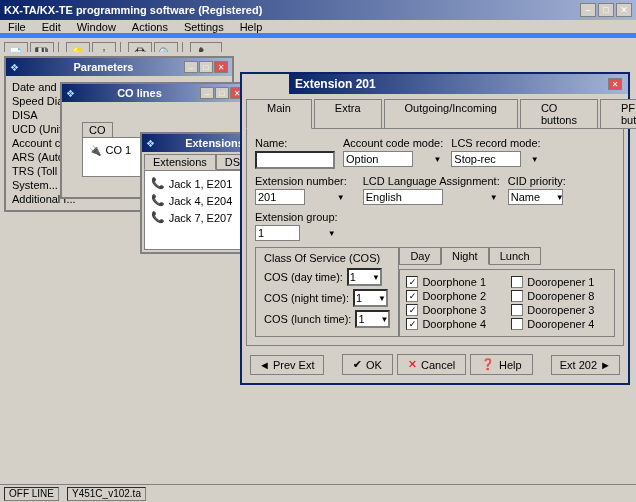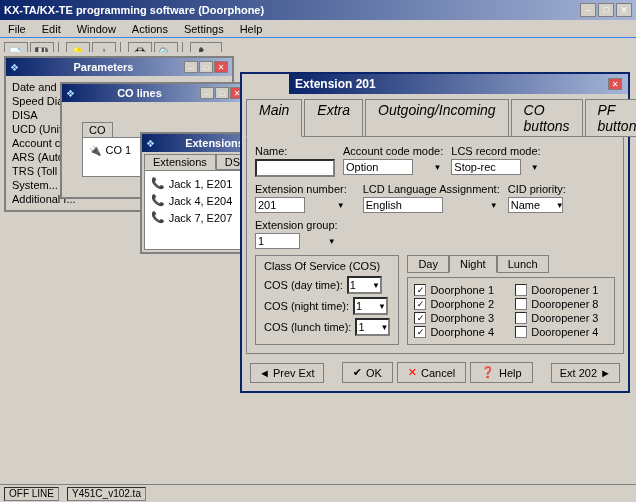--- a/index.html
+++ b/index.html
@@ -35,21 +35,21 @@
     }
 
     
     .menu-bar {
       background: #d4d0c8;
       height: 18px;
       display: flex;
       align-items: center;
       padding: 0 4px;
       gap: 8px;
-      border-bottom: 1px solid #3b82f6;
+      border-bottom: 5px solid #3b82f6;
     }
     .menu-item { font-size: 11px; cursor: pointer; padding: 0 4px; }
 
     
     .toolbar {
       background: #d4d0c8;
       height: 32px;
       display: flex;
       align-items: center;
       padding: 2px 4px;
@@ -221,27 +221,26 @@
     .dialog-title-text { font-size: 12px; font-weight: bold; }
 
     .dialog-tabs {
       display: flex;
       padding: 4px 4px 0 4px;
       background: #d4d0c8;
       gap: 2px;
     }
     .dialog-tab {
       border: 1px solid #808080;
-      padding: 2px 12px;
-      font-size: 14px;
+      padding: 2px 20px;
+      font-size: 11px;
       cursor: pointer;
       background: #d4d0c8;
       position: relative;
       bottom: -1px;
-      font-style: italic;
     }
     .dialog-tab.active {
       background: #d4d0c8;
       border-bottom: 1px solid #d4d0c8;
       z-index: 2;
     }
     .dialog-content {
       border: 1px solid #808080;
       margin: 0 4px 4px 4px;
       padding: 8px;
@@ -360,21 +359,21 @@
       position: absolute;
       right: 2px;
       font-size: 8px;
       pointer-events: none;
     }
   </style>
 </head>
 <body>
 
 <div class="title-bar">
-  <span class="title-bar-text">KX-TA/KX-TE programming software (Doorphone)</span>
+  <span class="title-bar-text">KX-TA/KX-TE programming software (Registered)</span>
   <div class="title-bar-buttons">
     <div class="tb-btn">–</div>
     <div class="tb-btn">□</div>
     <div class="tb-btn">✕</div>
   </div>
 </div>
 
 <div class="menu-bar">
   <span class="menu-item">File</span>
   <span class="menu-item">Edit</span>
@@ -553,21 +552,21 @@
           <label class="form-label">Extension group:</label>
           <div class="select-wrapper">
             <select style="width:45px;">
               <option>1</option>
             </select>
             <span class="select-arrow-abs">▼</span>
           </div>
         </div>
       </div>
 
-      <div style="display:flex; gap:8px;">
+      <div style="display:flex; ">
 
         <div style="border:1px solid #808080; padding:4px 8px; min-width:130px;">
           <div style="font-size:11px; margin-bottom:4px;">Class Of Service (COS)</div>
           <div class="cos-row">
             <span>COS (day time):</span>
             <div class="select-wrapper">
               <select class="cos-input" style="width:35px;">
                 <option>1</option>
               </select>
               <span class="select-arrow-abs">▼</span>

